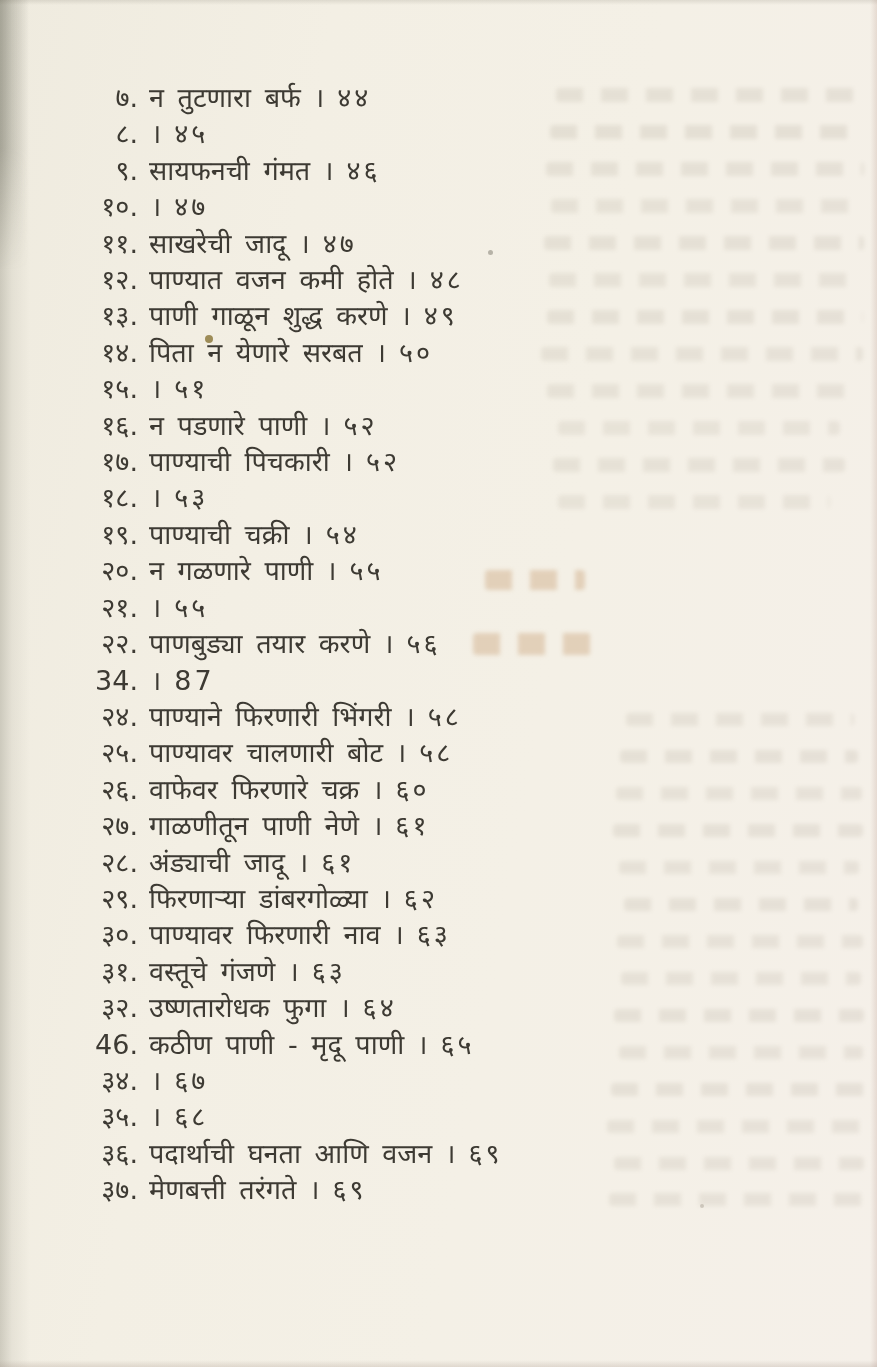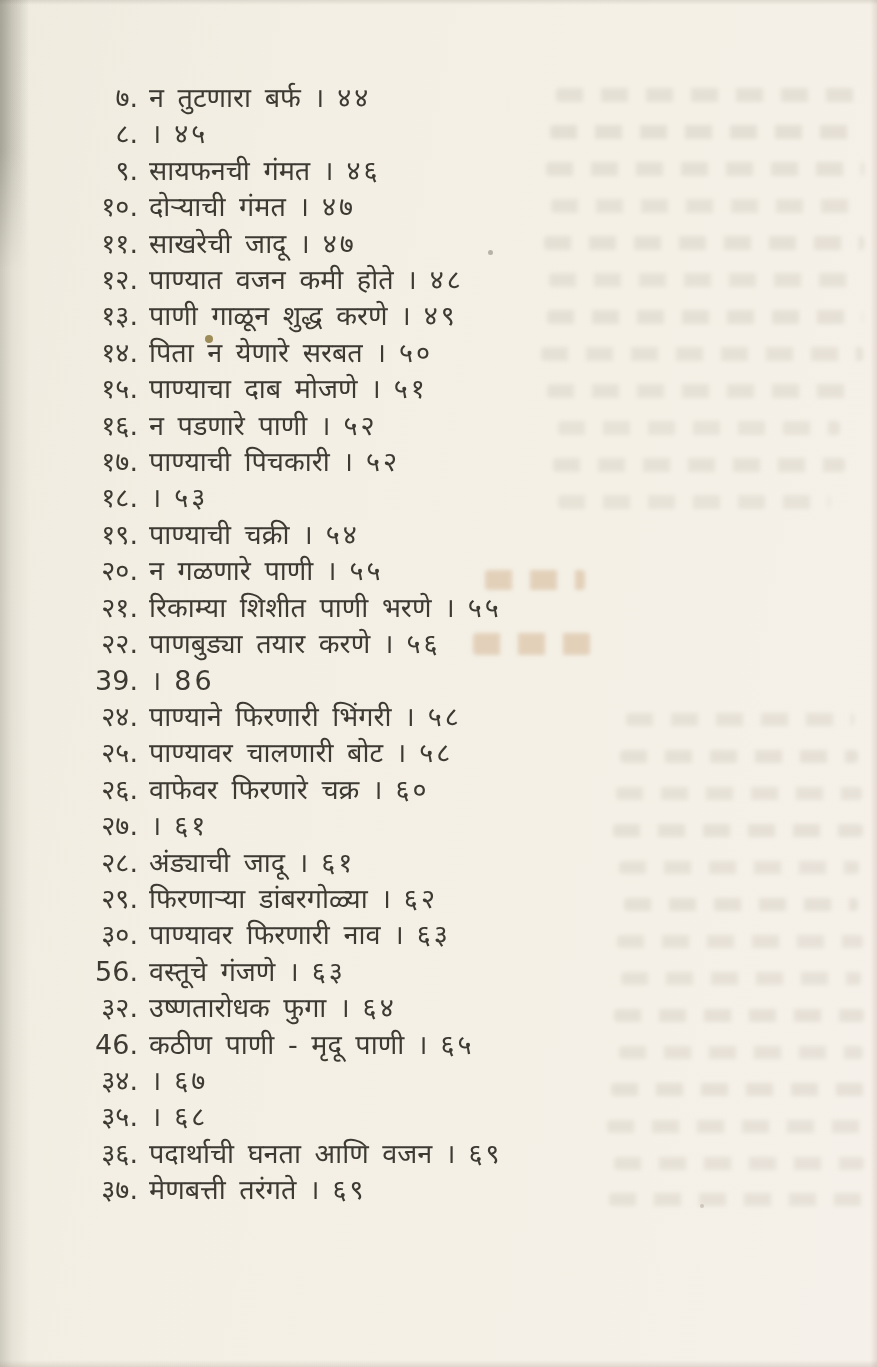--- a/index.html
+++ b/index.html
@@ -104,21 +104,20 @@
 
   <div class="row">
     <span class="num">९.</span>
     <span class="title">सायफनची गंमत</span>
     <span class="sep">।</span>
     <span class="pg">४६</span>
   </div>
 
   <div class="row">
     <span class="num">१०.</span>
-    <span class="title">दोऱ्याची गंमत</span>
     <span class="sep">।</span>
     <span class="pg">४७</span>
   </div>
 
   <div class="row">
     <span class="num">११.</span>
     <span class="title">साखरेची जादू</span>
     <span class="sep">।</span>
     <span class="pg">४७</span>
   </div>
@@ -139,21 +138,20 @@
 
   <div class="row">
     <span class="num">१४.</span>
     <span class="title">पिता न येणारे सरबत</span>
     <span class="sep">।</span>
     <span class="pg">५०</span>
   </div>
 
   <div class="row">
     <span class="num">१५.</span>
-    <span class="title">पाण्याचा दाब मोजणे</span>
     <span class="sep">।</span>
     <span class="pg">५१</span>
   </div>
 
   <div class="row">
     <span class="num">१६.</span>
     <span class="title">न पडणारे पाणी</span>
     <span class="sep">।</span>
     <span class="pg">५२</span>
   </div>
@@ -180,36 +178,35 @@
 
   <div class="row">
     <span class="num">२०.</span>
     <span class="title">न गळणारे पाणी</span>
     <span class="sep">।</span>
     <span class="pg">५५</span>
   </div>
 
   <div class="row">
     <span class="num">२१.</span>
-    <span class="title">रिकाम्या शिशीत पाणी भरणे</span>
     <span class="sep">।</span>
     <span class="pg">५५</span>
   </div>
 
   <div class="row">
     <span class="num">२२.</span>
     <span class="title">पाणबुड्या तयार करणे</span>
     <span class="sep">।</span>
     <span class="pg">५६</span>
   </div>
 
   <div class="row">
-    <span class="num">39.</span>
-    <span class="sep">।</span>
-    <span class="pg">86</span>
+    <span class="num">34.</span>
+    <span class="sep">।</span>
+    <span class="pg">87</span>
   </div>
 
   <div class="row">
     <span class="num">२४.</span>
     <span class="title">पाण्याने फिरणारी भिंगरी</span>
     <span class="sep">।</span>
     <span class="pg">५८</span>
   </div>
 
   <div class="row">
@@ -221,20 +218,21 @@
 
   <div class="row">
     <span class="num">२६.</span>
     <span class="title">वाफेवर फिरणारे चक्र</span>
     <span class="sep">।</span>
     <span class="pg">६०</span>
   </div>
 
   <div class="row">
     <span class="num">२७.</span>
+    <span class="title">गाळणीतून पाणी नेणे</span>
     <span class="sep">।</span>
     <span class="pg">६१</span>
   </div>
 
   <div class="row">
     <span class="num">२८.</span>
     <span class="title">अंड्याची जादू</span>
     <span class="sep">।</span>
     <span class="pg">६१</span>
   </div>
@@ -247,21 +245,21 @@
   </div>
 
   <div class="row">
     <span class="num">३०.</span>
     <span class="title">पाण्यावर फिरणारी नाव</span>
     <span class="sep">।</span>
     <span class="pg">६३</span>
   </div>
 
   <div class="row">
-    <span class="num">56.</span>
+    <span class="num">३१.</span>
     <span class="title">वस्तूचे गंजणे</span>
     <span class="sep">।</span>
     <span class="pg">६३</span>
   </div>
 
   <div class="row">
     <span class="num">३२.</span>
     <span class="title">उष्णतारोधक फुगा</span>
     <span class="sep">।</span>
     <span class="pg">६४</span>

